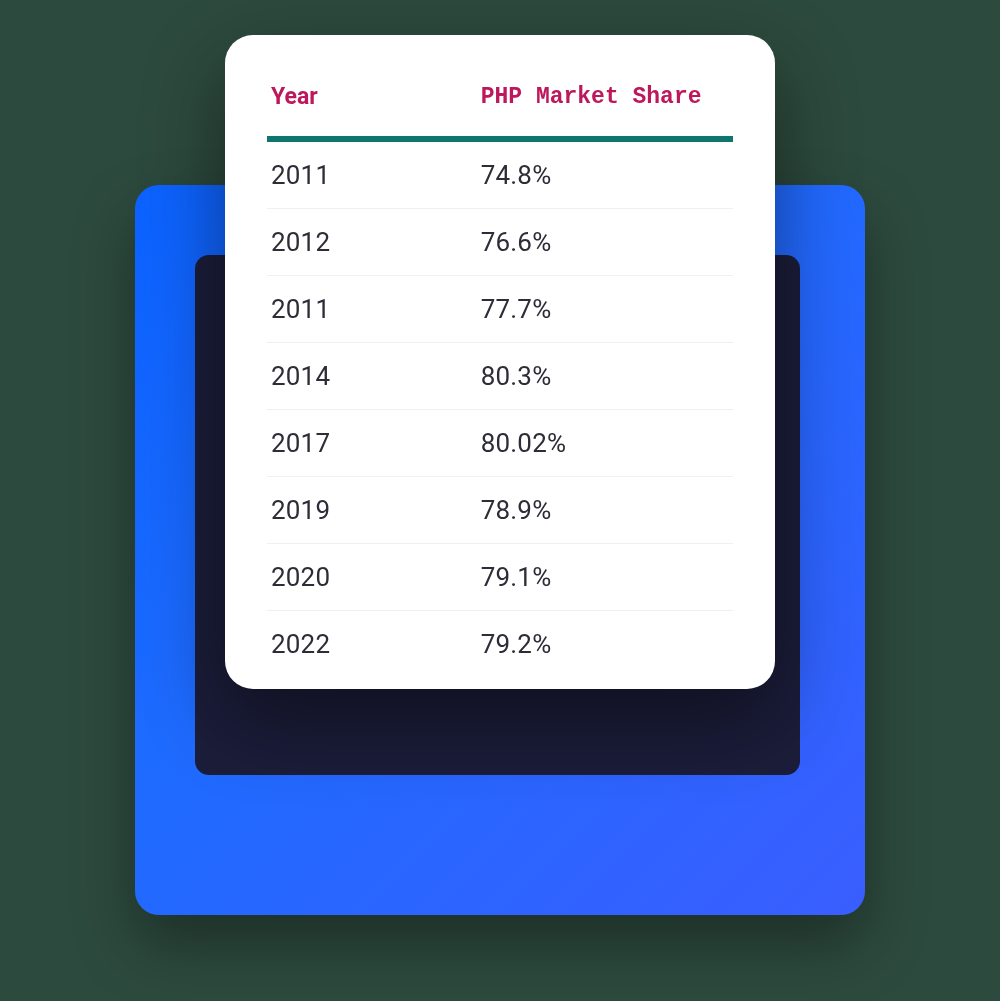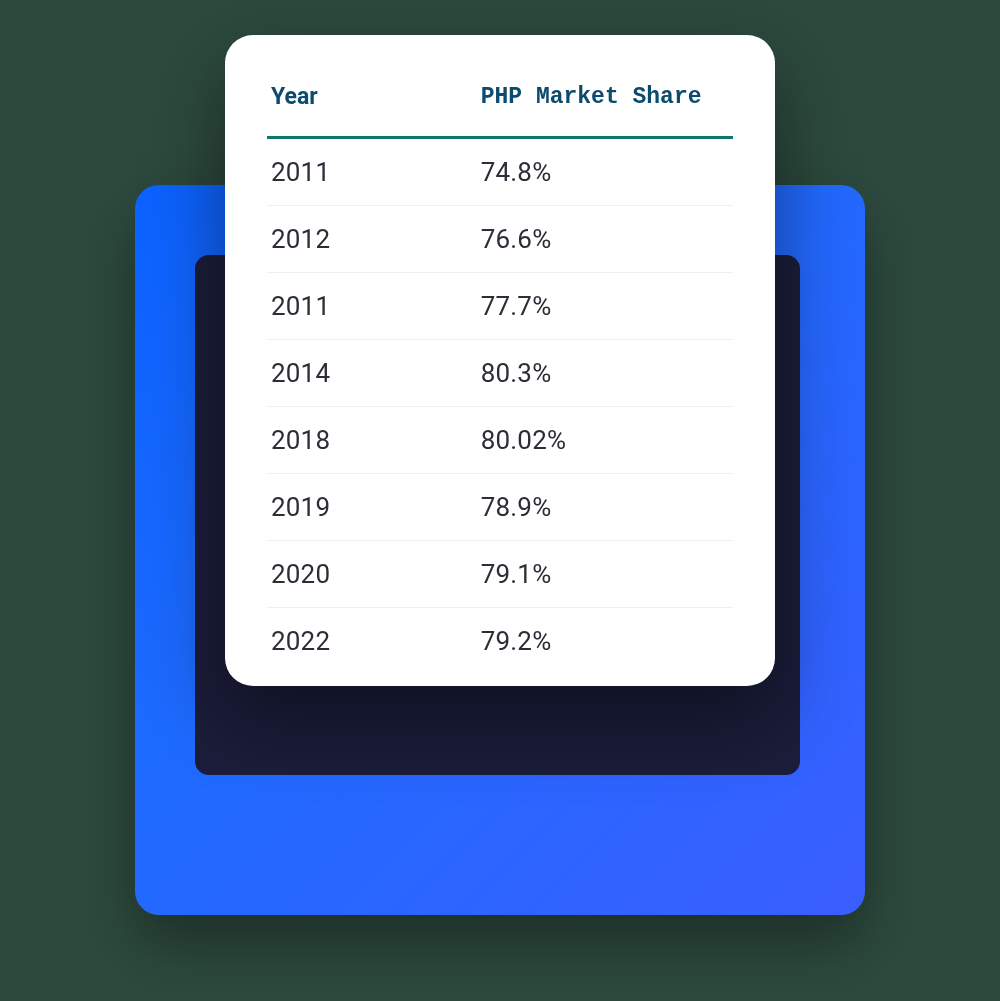--- a/index.html
+++ b/index.html
@@ -43,23 +43,23 @@
     }
     table {
       width: 100%;
       border-collapse: collapse;
       table-layout: fixed;
     }
     th {
       text-align: left;
       font-weight: 700;
       font-size: 23px;
-      color: #0c4a6e;
+      color: #be185d;
       padding: 14px 4px 26px 4px;
-      border-bottom: 3px solid #0f766e;
+      border-bottom: 6px solid #0f766e;
     }
     th:first-child { width: 45%; }
     th:last-child { width: 55%; font-family: Liberation Mono, monospace; }
     td {
       text-align: left;
       font-size: 26px;
       font-weight: 400;
       color: #2d2d37;
       padding: 18px 4px;
       border-bottom: 1px solid #f0f0f4;
@@ -92,21 +92,21 @@
       </tr>
       <tr>
         <td>2011</td>
         <td>77.7%</td>
       </tr>
       <tr>
         <td>2014</td>
         <td>80.3%</td>
       </tr>
       <tr>
-        <td>2018</td>
+        <td>2017</td>
         <td>80.02%</td>
       </tr>
       <tr>
         <td>2019</td>
         <td>78.9%</td>
       </tr>
       <tr>
         <td>2020</td>
         <td>79.1%</td>
       </tr>

